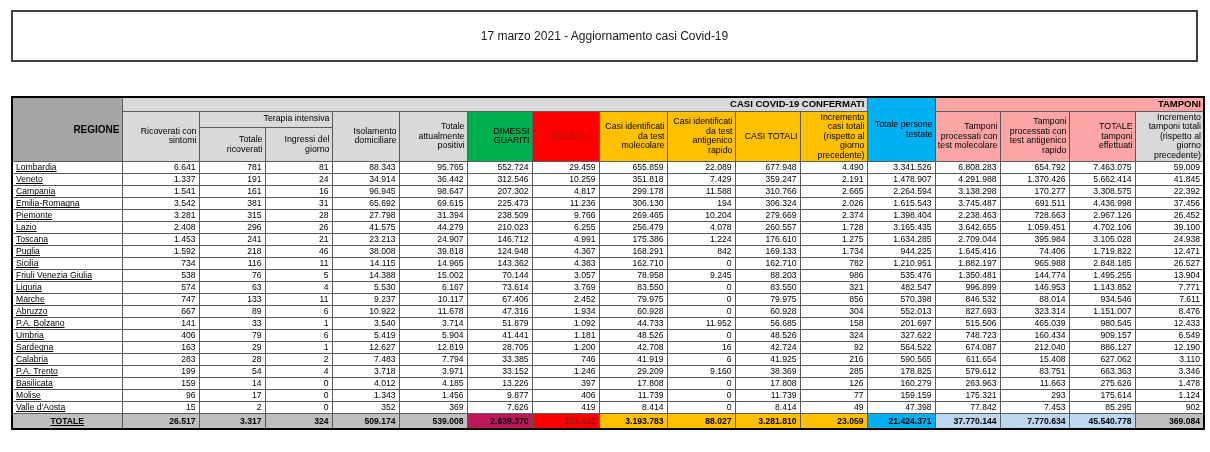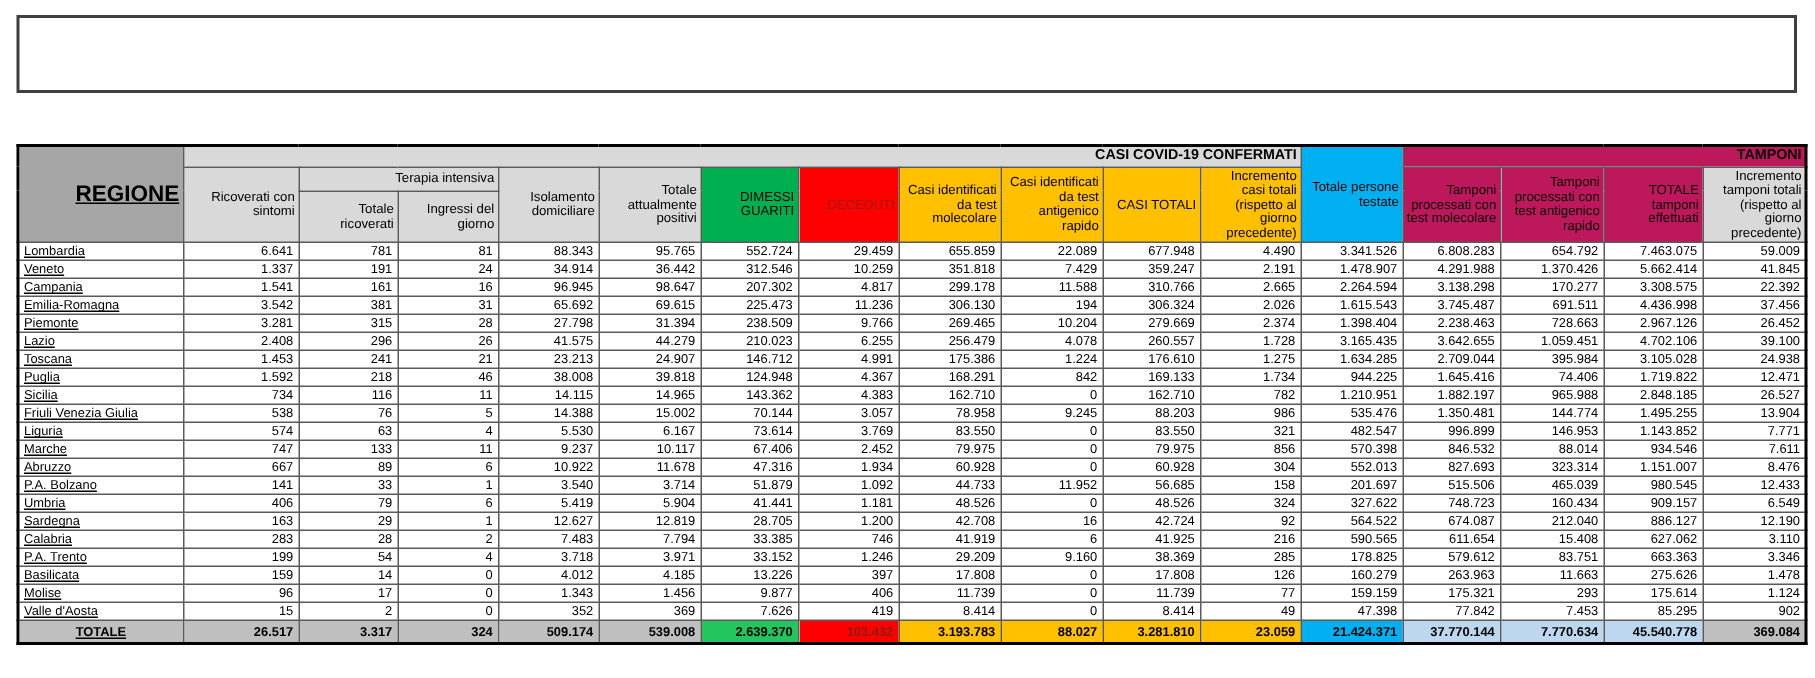--- a/index.html
+++ b/index.html
@@ -26,50 +26,51 @@
   th, td {
     border:1px solid #5a5a5a;
     overflow:hidden; white-space:normal;
     font-weight:normal;
   }
   thead th {
     font-size:8.8px; line-height:9.6px; text-align:right;
     background:#d9d9d9; padding:1px 2px;
   }
   th.group { font-weight:bold; font-size:9.5px; height:14px; }
-  th.h-regione { background:#a6a6a6; font-weight:bold; font-size:15px;text-decoration:underline; }
+  th.h-regione { background:#a6a6a6; font-weight:bold; font-size:10px; }
   th.h-guariti  { background:#00b050; }
   th.h-deceduti { background:#ff0000; color:#9c1a10; }
   th.h-yellow   { background:#ffc000; }
   th.h-testate  { background:#00b0f0; }
-  th.h-ltblue   { background:#be185d; }
+  th.h-ltblue   { background:#fca5a5; }
   th.h-gray     { background:#d9d9d9; }
   tr.hdr-terapia th.h-terapia { height:14px; }
   tr.hdr-sub2 th { height:30px;padding-left:12px; }
   tbody td {
     font-size:8.6px; height:11.5px; line-height:11px;
     padding:0 3px; background:#ffffff; white-space:nowrap;
   }
   tbody td.region { text-align:left;text-decoration:underline; }
   tbody td.num { text-align:right; }
   tr.total td { background:#bfbfbf; font-weight:bold; height:15px; line-height:14px; }
   tr.total td.region { text-align:center; }
-  tr.total td.col-guariti  { background:#22c55e;margin-left:16px; }
+  tr.total td.col-guariti  { background:#be185d;margin-left:16px; }
   tr.total td.col-deceduti { background:#ff0000; color:#8d1b12;margin-top:24px; }
   tr.total td.col-casi-mol, tr.total td.col-casi-ant,
   tr.total td.col-casi-tot, tr.total td.col-incr-casi { background:#ffc000; }
   tr.total td.col-testate  { background:#00b0f0; }
   tr.total td.col-tamp-mol, tr.total td.col-tamp-ant,
   tr.total td.col-tamp-tot { background:#bdd7ee; }
   tr.total td.col-incr-tamp { background:#bfbfbf; }
 </style>
 </head>
 <body>
 
 <div class="title-box">
+  <div>17 marzo 2021 - Aggiornamento casi Covid-19</div>
 </div>
 
 <table class="covid">
   <colgroup>
     <col class="c-regione">
       <col class="c-n" style="width:77px">
       <col class="c-n" style="width:66px">
     <col class="c-n">
       <col class="c-n">
       <col class="c-n" style="width:68px">

